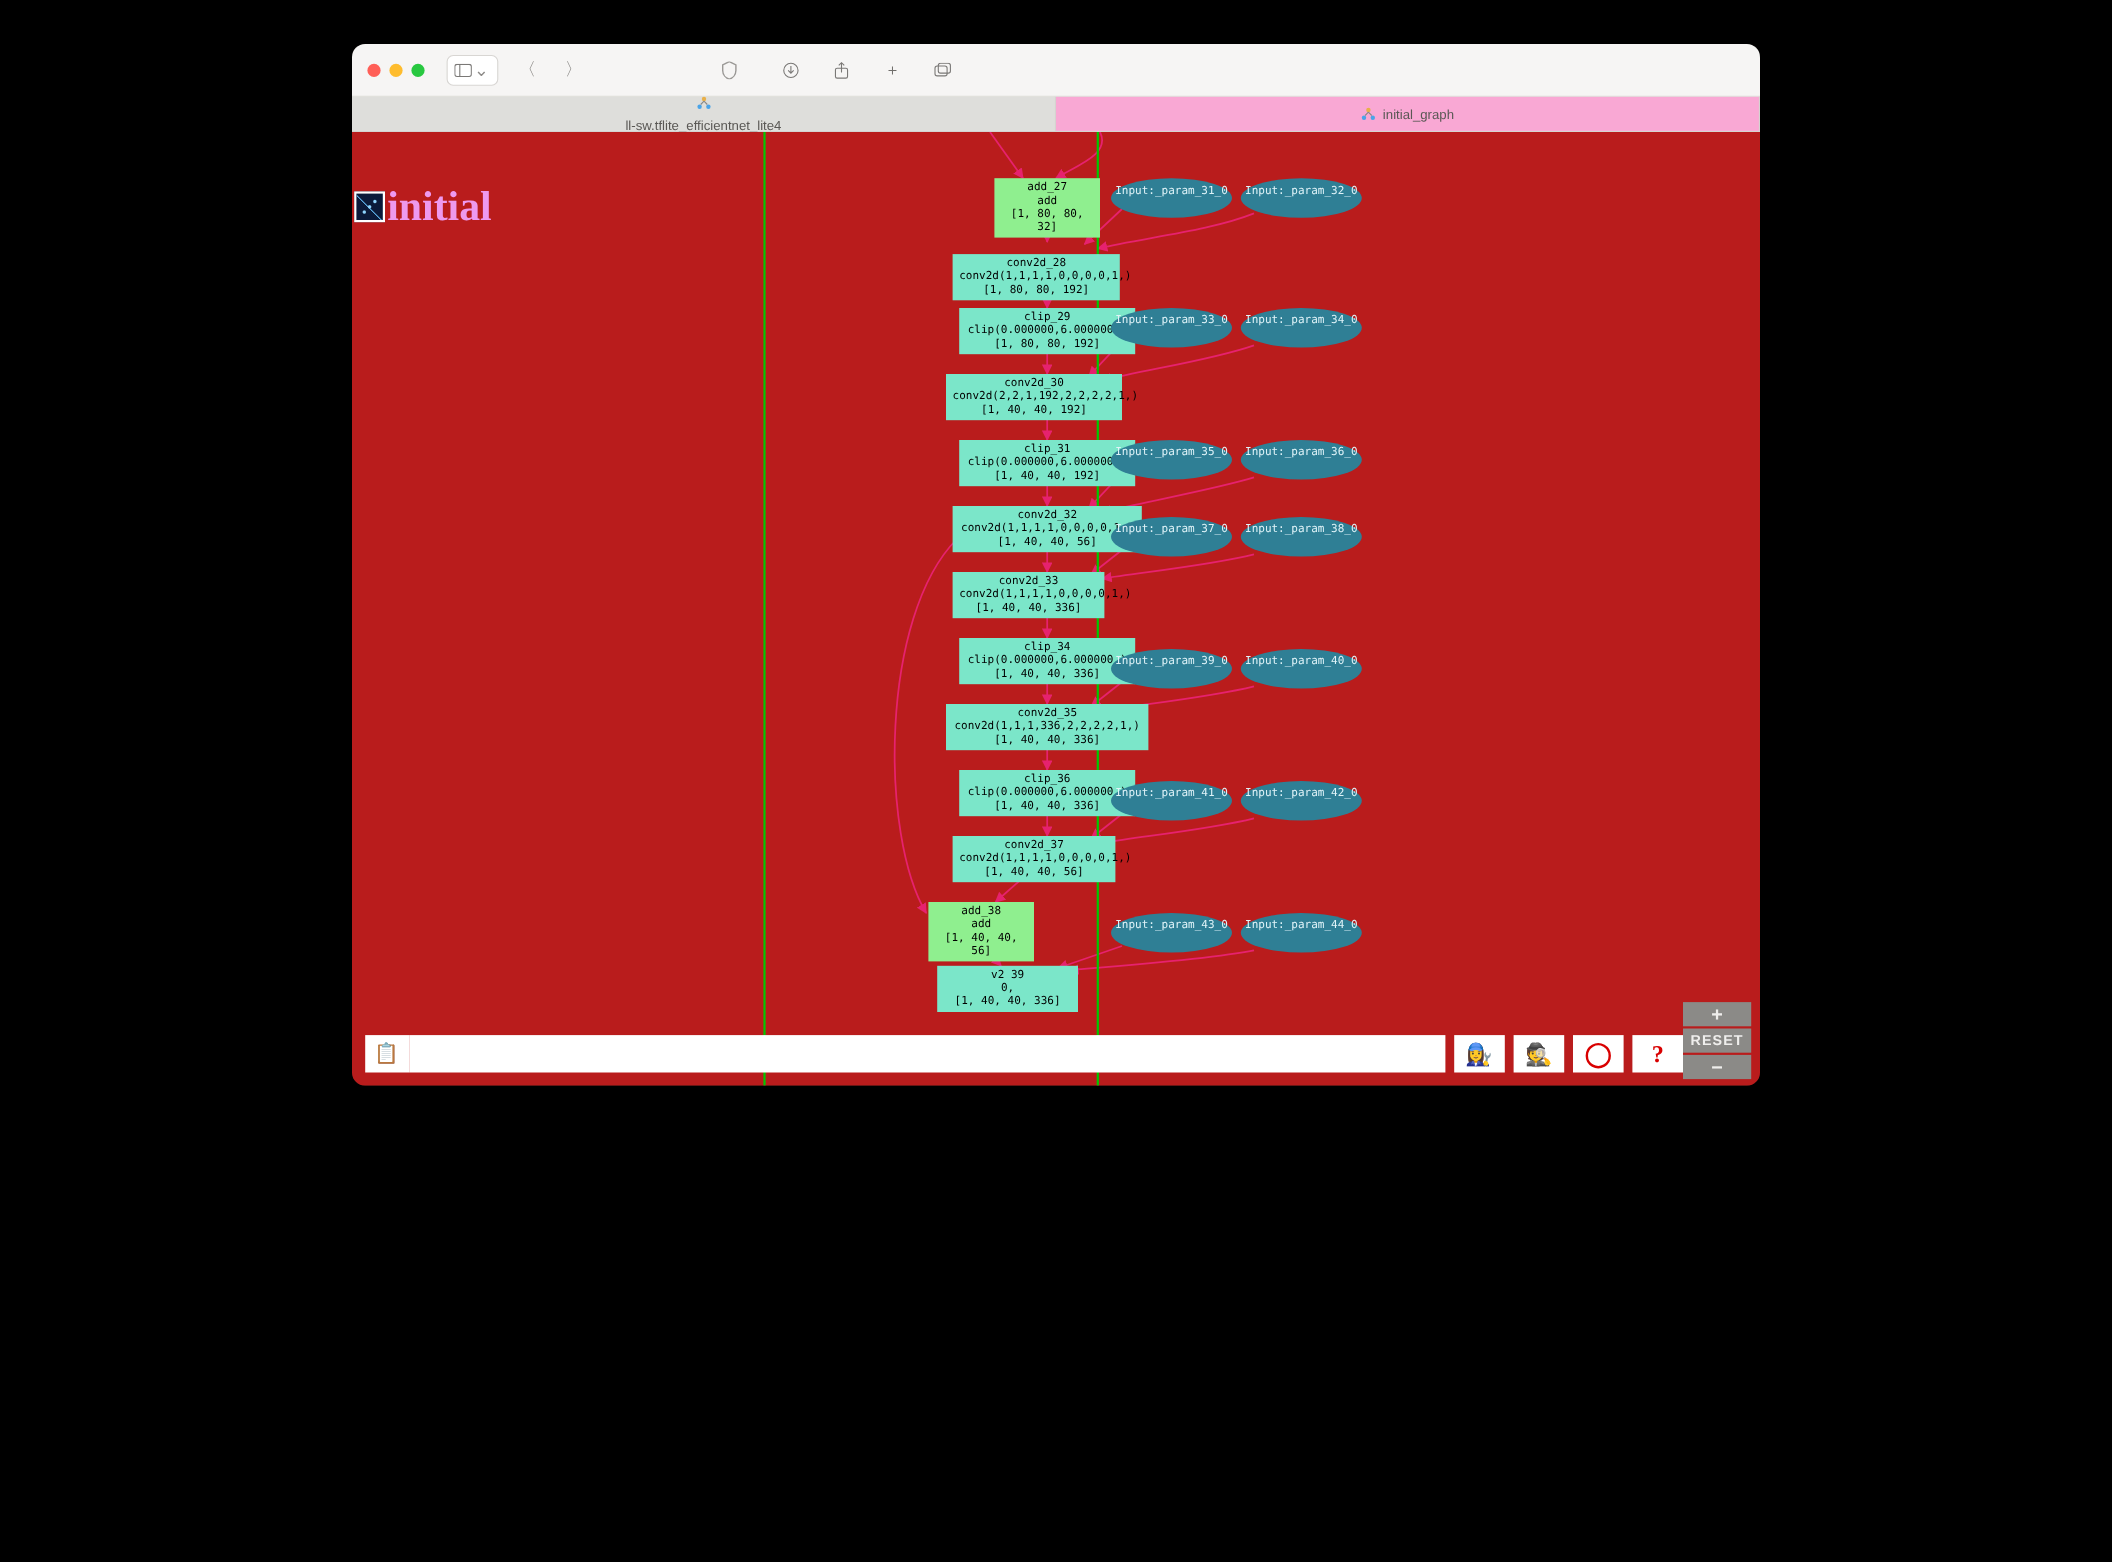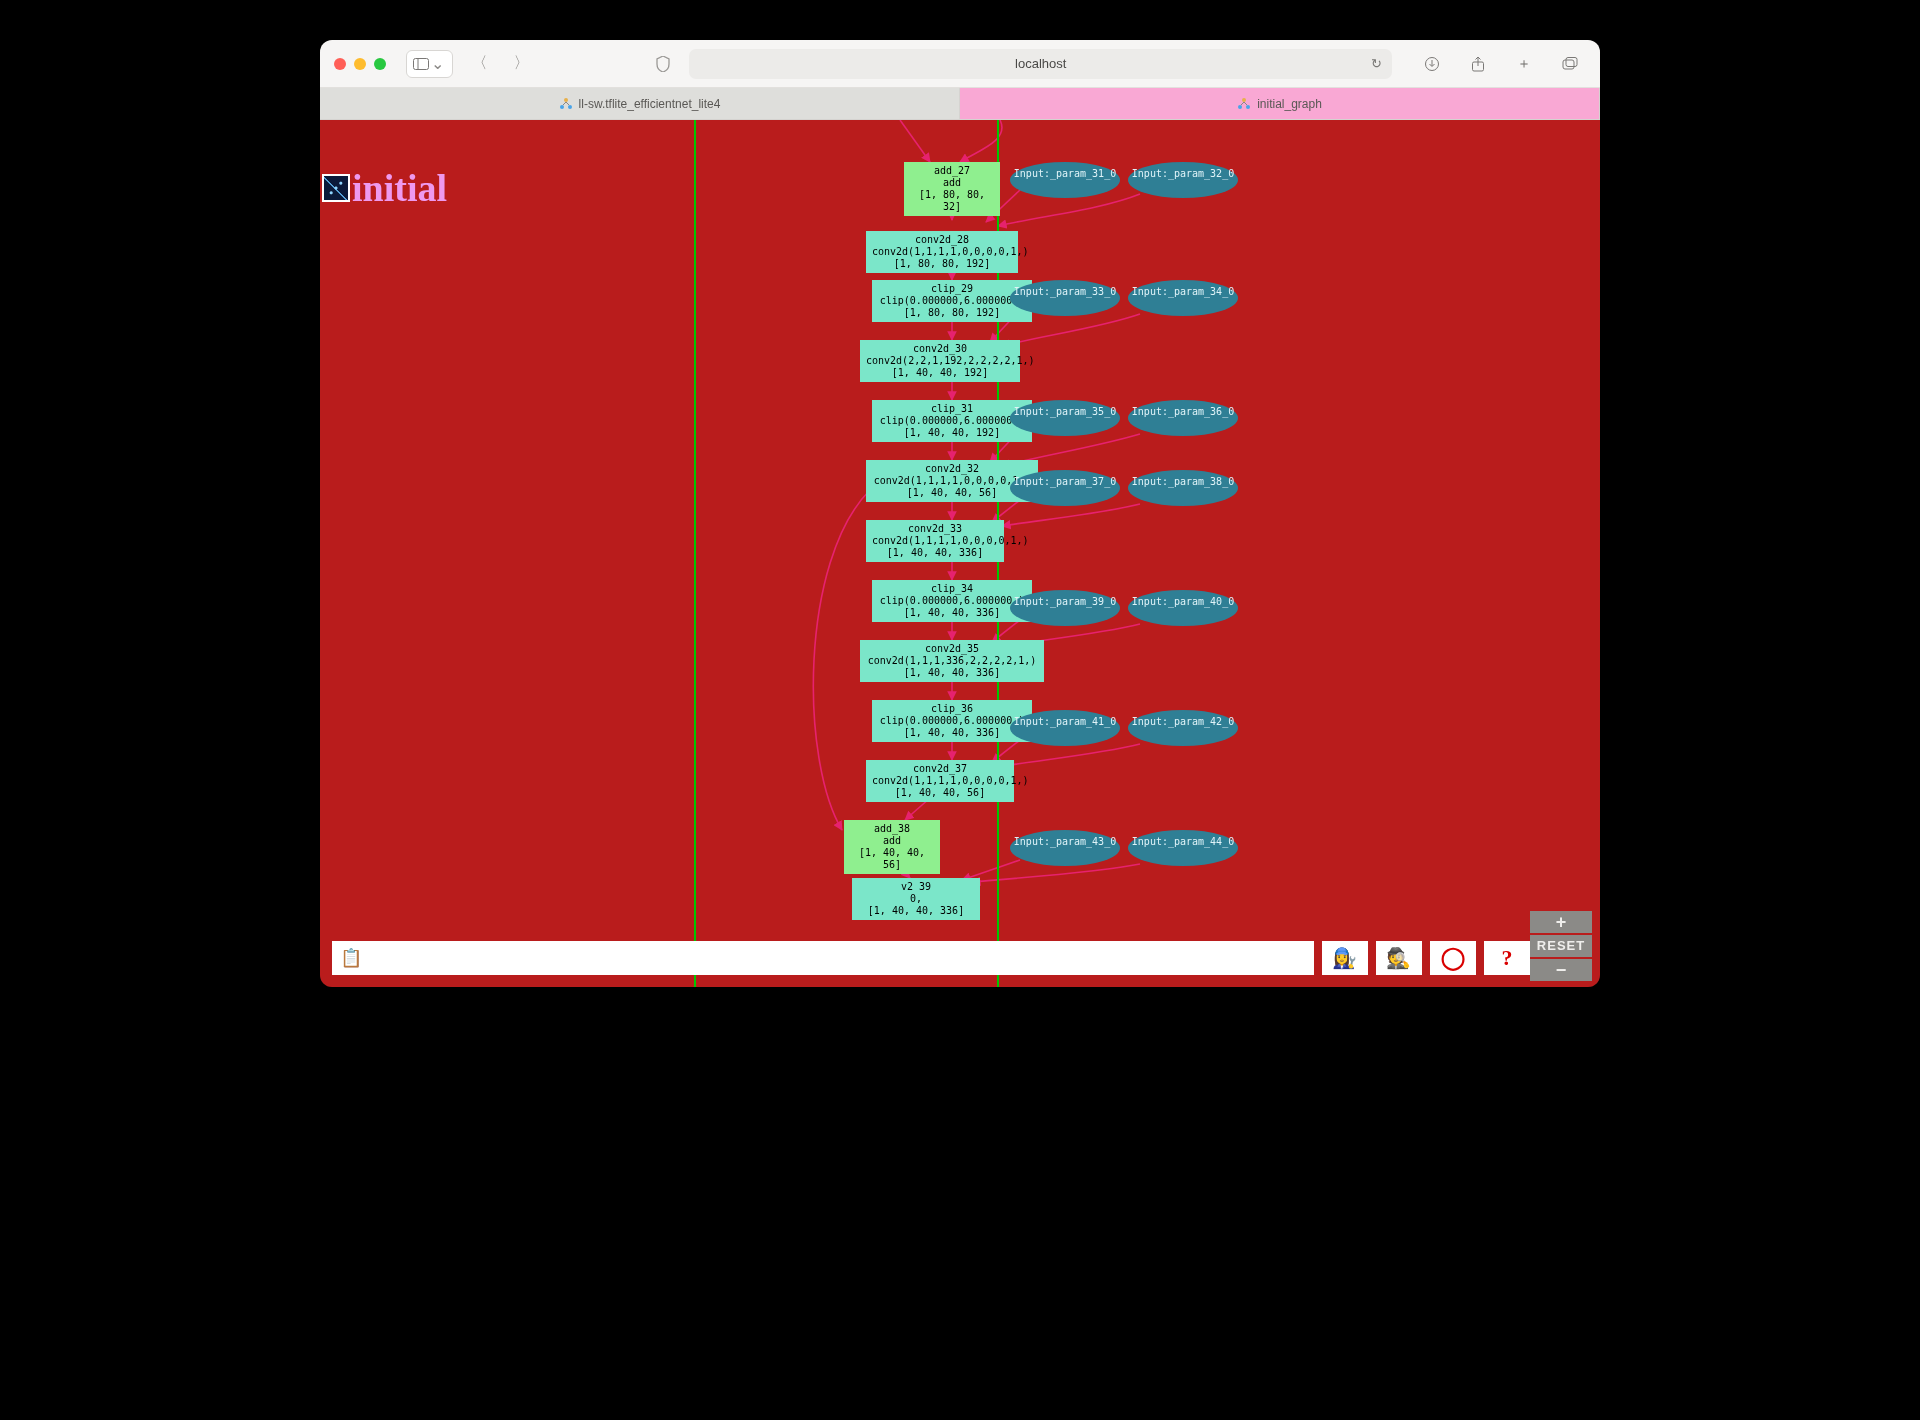--- a/index.html
+++ b/index.html
@@ -46,21 +46,21 @@
 
   .tabstrip {
     height: 32px; background: #f6f5f4; display: flex;
     border-bottom: 1px solid #d5d3d0;
   }
   .tab {
     flex: 1; display: flex; align-items: center; justify-content: center; gap: 6px;
     font-size: 12px; color: #5a5855;
     background: #f9a8d4; border-right: 1px solid #d5d3d0;
   }
-  .tab.active { background: #dededb; }
+  .tab.active { background: #dededb; flex-direction: column; }
   .tabicon { width: 14px; height: 14px; display: inline-block; }
   .tabicon svg { width: 14px; height: 14px; }
 
   
   .viewport { position: absolute; left: 0; right: 0; top: 80px; bottom: 0; background: #b91c1c; overflow: hidden; }
 
   .title-badge {
     position: absolute; left: 2px; top: 46px;
     font-family: Georgia, serif; font-weight: bold; color: #ee99ee;
     font-size: 38px; display: flex; align-items: center; gap: 2px;
@@ -144,24 +144,20 @@
         <span class="chev">⌄</span>
       </div>
       <span class="chrome-btn chev">〈</span>
       <span class="chrome-btn chev">〉</span>
       <span class="spacer"></span>
       <span class="chrome-btn" style="color:#9b9996;">
         <svg width="14" height="16" viewBox="0 0 14 16">
             <path d="M7 0 L13 3 V8 C13 12 10 15 7 16 C4 15 1 12 1 8 V3 Z" fill="none" stroke="#9b9996" stroke-width="1.3"></path>
           </svg>
       </span>
-      <div class="urlbar">
-        <span>localhost</span>
-        <span class="refresh">↻</span>
-      </div>
       <div class="right-chrome">
         <span class="chrome-btn">
           <svg width="16" height="16" viewBox="0 0 16 16">
               <circle cx="8" cy="8" r="6.5" fill="none" stroke="#7a7876"></circle>
               <path d="M8 4 V10 M5.5 8 L8 10.5 L10.5 8" fill="none" stroke="#7a7876"></path>
             </svg>
         </span>
         <span class="chrome-btn">
           <svg width="14" height="16" viewBox="0 0 14 16">
               <rect x="1.5" y="6" width="11" height="9" rx="1.5" fill="none" stroke="#7a7876"></rect>

